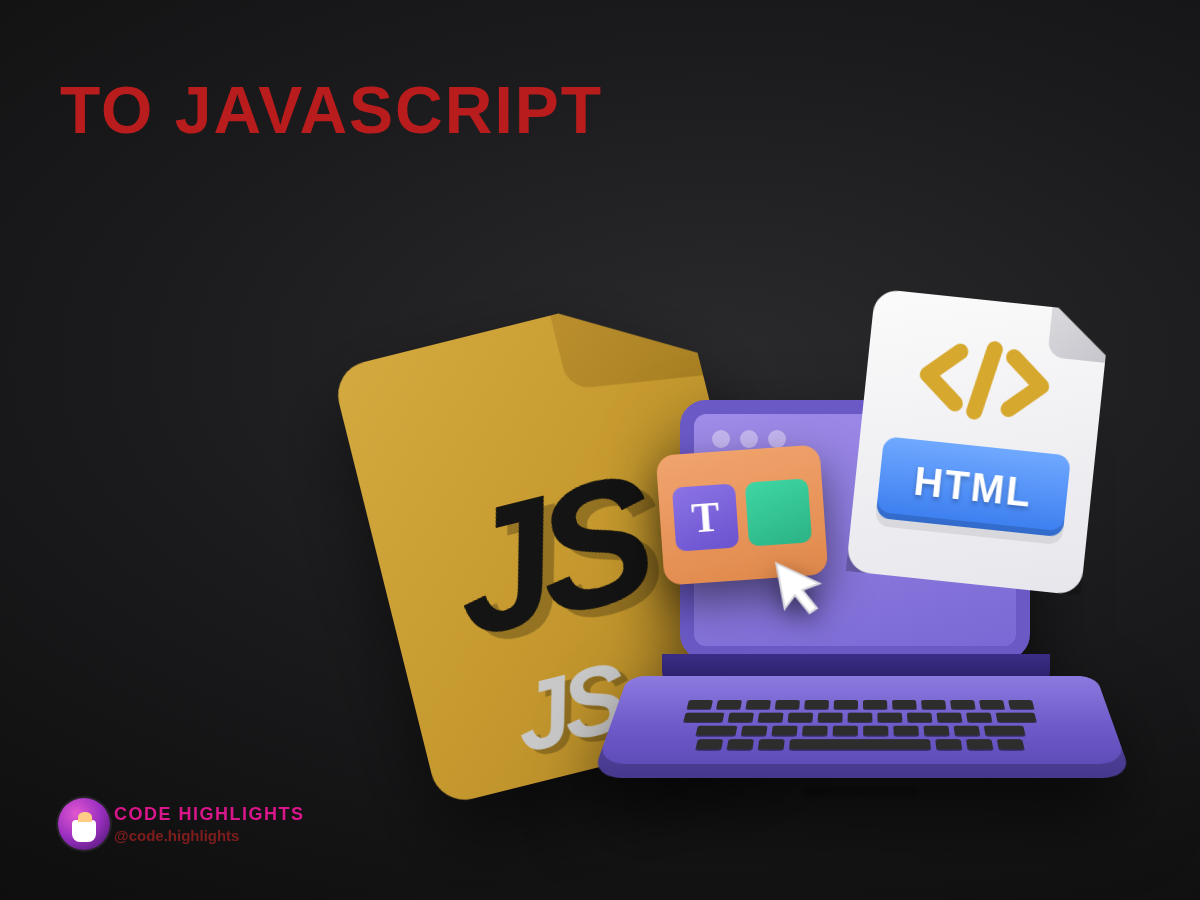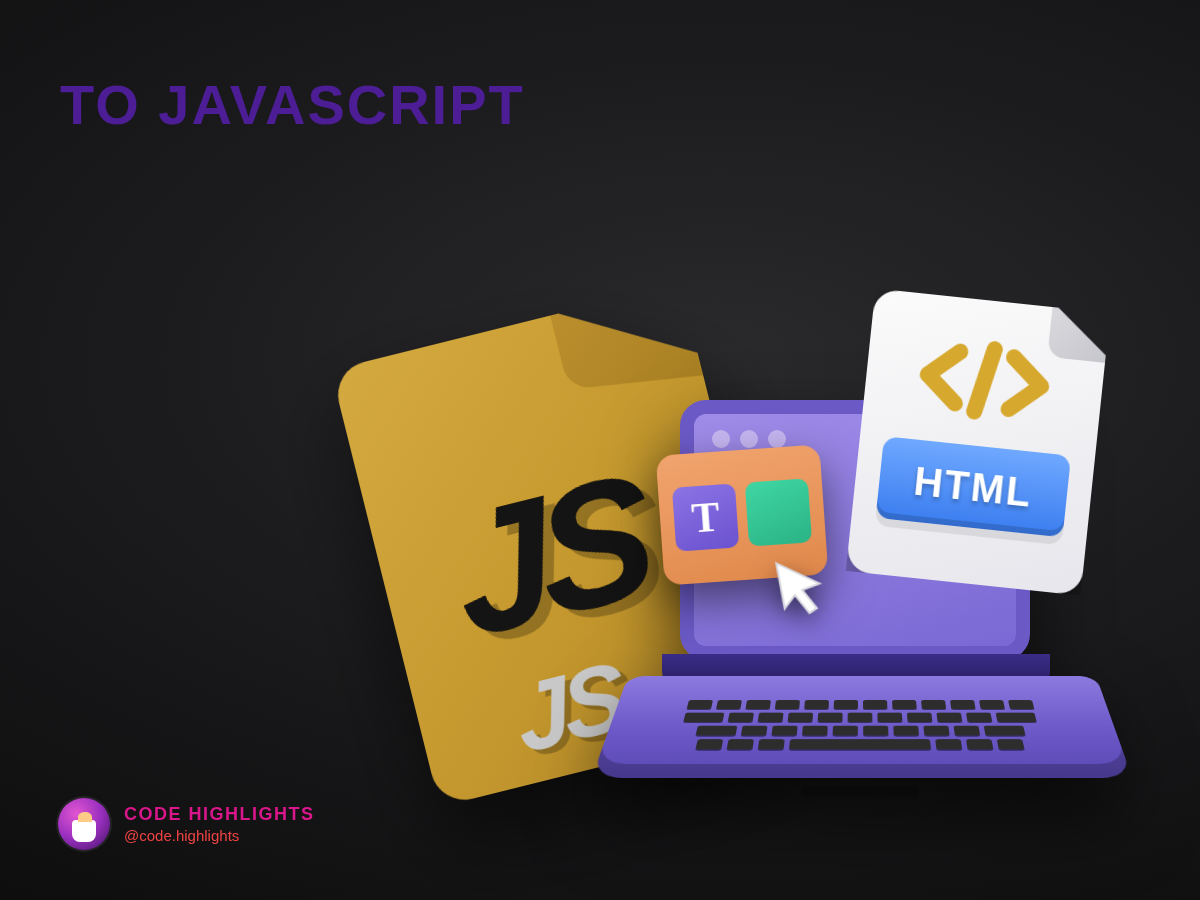--- a/index.html
+++ b/index.html
@@ -17,22 +17,22 @@
     left: 60px;
     font-weight: 900;
     letter-spacing: 2px;
   }
   .heading .line1 {
     color: #d9168a;
     font-size: 74px;
     line-height: 1.05;
   }
   .heading .line2 {
-    color: #4c1d95;
-    font-size: 56px;
+    color: #b91c1c;
+    font-size: 66px;
     line-height: 1.05;
     margin-top: 6px;
   }
 
   
   .illust {
     position: absolute;
     left: 340px;
     top: 280px;
     width: 760px;
@@ -289,21 +289,21 @@
     filter: drop-shadow(0 10px 12px rgba(0,0,0,0.5));
   }
 
   
   .footer {
     position: absolute;
     left: 58px;
     bottom: 50px;
     display: flex;
     align-items: center;
-    gap: 14px;
+    gap: 4px;
   }
   .avatar {
     width: 52px;
     height: 52px;
     border-radius: 50%;
     background: radial-gradient(circle at 35% 30%, #e156d1 0%, #9a2fbf 50%, #3d1360 100%);
     position: relative;
     overflow: hidden;
     box-shadow: 0 0 0 2px rgba(255,255,255,0.08);
   }
@@ -319,23 +319,23 @@
     left:20px; top:14px; width:14px; height:10px;
     background:#fc8; border-radius:50% 50% 0 0;
   }
   .footer-text .brand {
     color: #d9168a;
     font-size: 18px;
     font-weight: 900;
     letter-spacing: 1.5px;
   }
   .footer-text .handle {
-    color: #ef4444;
+    color: #7f1d1d;
     font-size: 15px;
-    font-weight: 400;
+    font-weight: 700;
     font-family: Arial, sans-serif;
     margin-top: 2px;
   }
 </style>
 </head>
 <body>
 
 <div class="heading">
   <div class="line2">TO JAVASCRIPT</div>
 </div>

